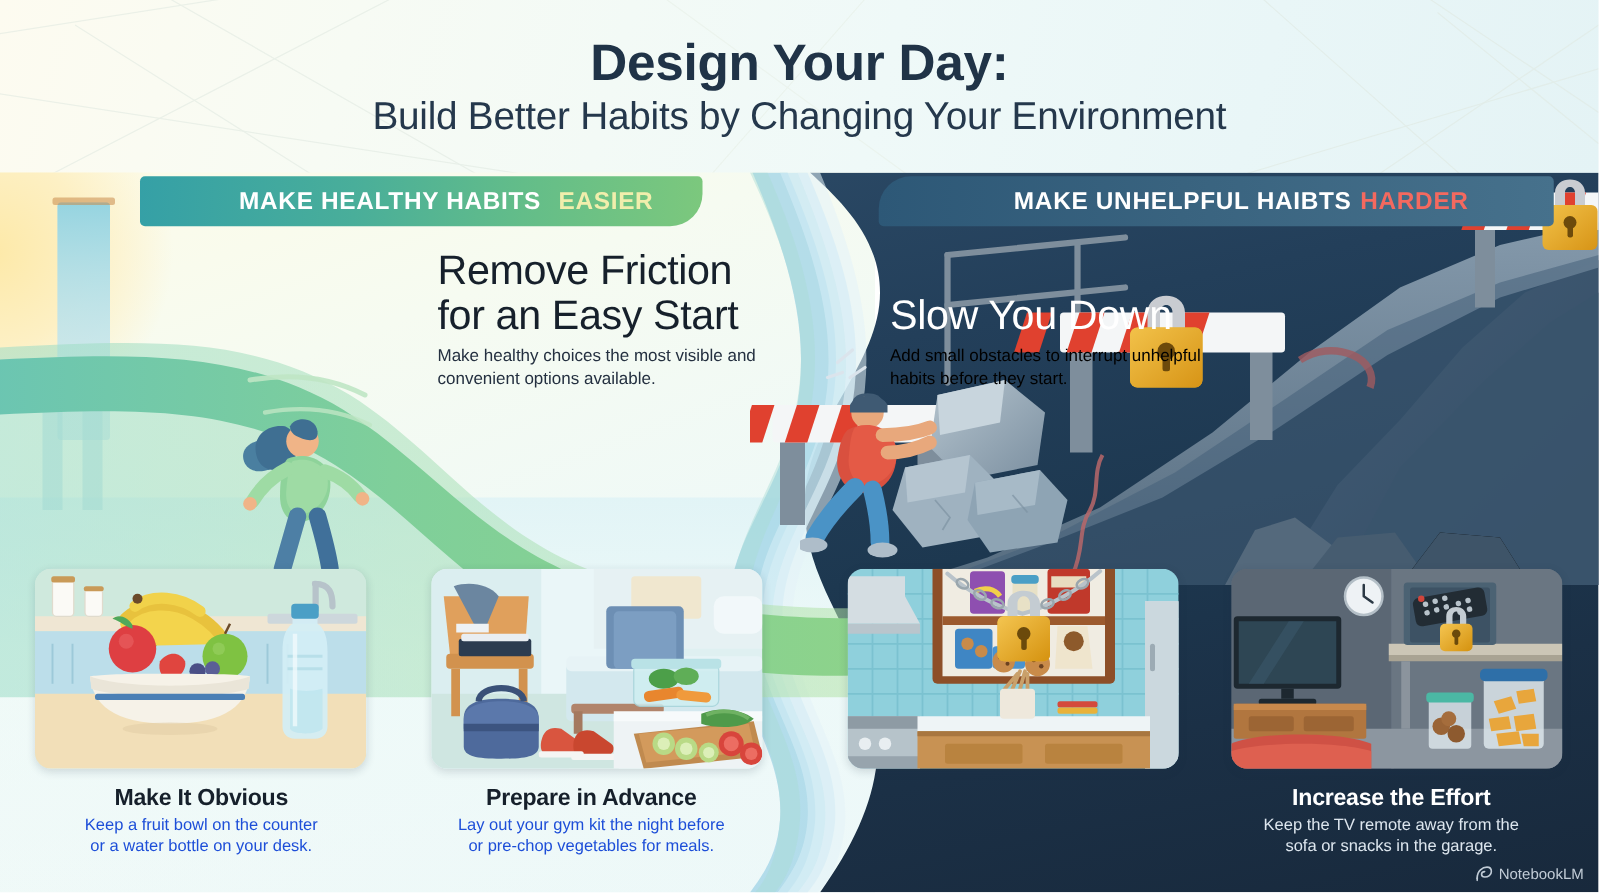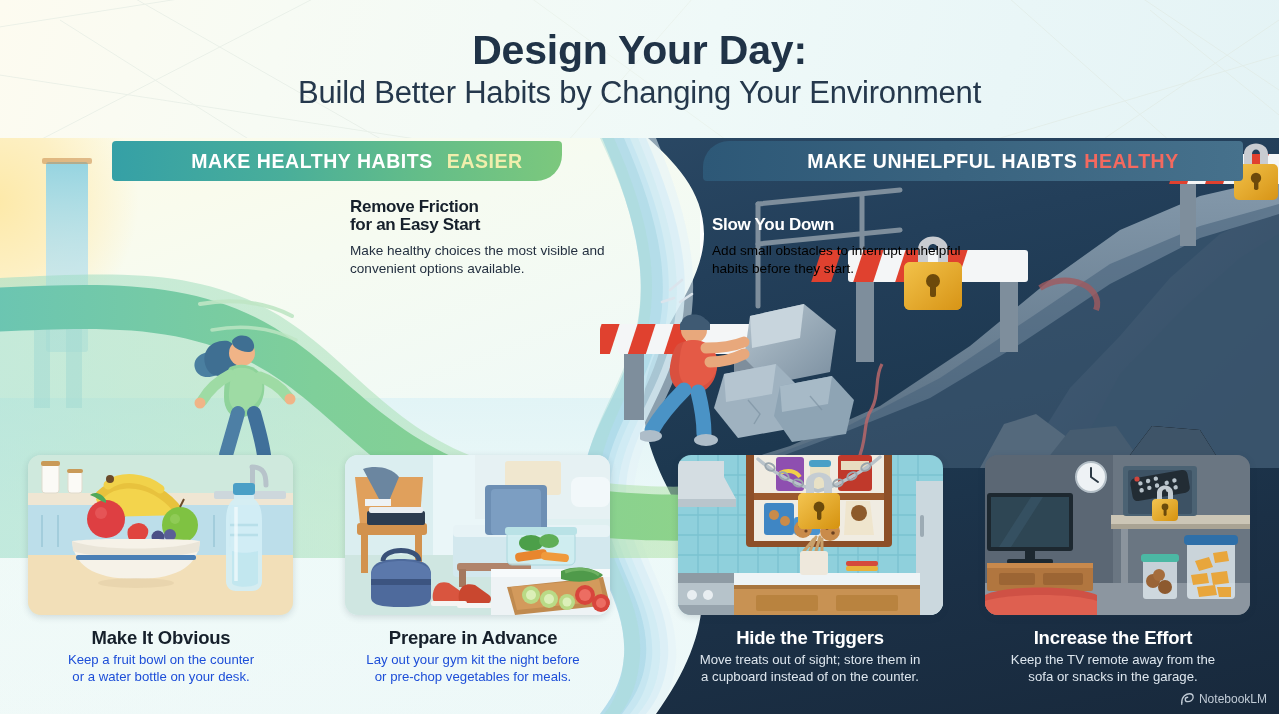--- a/index.html
+++ b/index.html
@@ -76,21 +76,21 @@
   .banner-right{
     left:703px;top:141px;width:500px;
     background:linear-gradient(92deg,#2d5877 0%,#39637f 45%,#46718c 100%);
     border-radius:26px 4px 4px 4px;
     color:#ffffff;
   }
   .banner-right .hl{color:#f4695f;margin-left:7px;}
 
   
   .headline{position:absolute;z-index:6;}
-  .headline h2{margin:0;font-size:17px;font-weight:bold;line-height:1.08;letter-spacing:-.3px;}
+  .headline h2{margin:0;font-size:33px;font-weight:normal;line-height:1.08;letter-spacing:-.3px;}
   .headline p{margin:7px 0 0 0;font-size:13.6px;line-height:1.32;font-weight:normal;}
   .hl-left{left:350px;top:198px;width:260px;}
   .hl-left h2{color:#16202b;}
   .hl-left p{color:#243040;}
   .hl-right{left:712px;top:198px;width:280px;}
   .hl-right h2{color:#ffffff;}
   .hl-right p{color:#000000;}
 
   
   .illus{position:absolute;z-index:4;}
@@ -351,21 +351,21 @@
     <path d="M54 0 C 84 68 100 128 88 192 C 76 256 36 296 38 356 C 40 416 84 458 80 518 C 78 546 70 564 60 576 L44 576 C 56 562 62 544 64 518 C 68 460 26 418 24 356 C 22 294 62 254 76 192 C 90 128 72 68 40 0 Z" fill="#a8dbd4" opacity=".45"></path>
     <path d="M96 0 C 126 72 142 132 128 198 C 114 264 72 302 74 362 C 76 422 120 462 116 522 C 113 550 104 566 94 576 L78 576 C 90 562 98 546 100 520 C 104 464 60 422 58 362 C 56 300 98 262 112 198 C 126 134 108 72 78 0 Z" fill="#e3f3f8" opacity=".55"></path>
   </svg>
 
   <div class="banner banner-left">
     <span>MAKE HEALTHY HABITS</span>
     <span class="hl">EASIER</span>
   </div>
   <div class="banner banner-right">
     <span>MAKE UNHELPFUL HAIBTS</span>
-    <span class="hl">HEALTHY</span>
+    <span class="hl">HARDER</span>
   </div>
 
   <div class="headline hl-left">
     <h2>
       <span>Remove Friction</span><br>
       <span>for an Easy Start</span>
     </h2>
     <p>Make healthy choices the most visible and convenient options available.</p>
   </div>
 
@@ -659,27 +659,20 @@
   </div>
 
   <div class="caption cap-light cap2">
     <h3>Prepare in Advance</h3>
     <p>
       <span>Lay out your gym kit the night before</span><br>
       <span>or pre-chop vegetables for meals.</span>
     </p>
   </div>
 
-  <div class="caption cap-dark cap3">
-    <h3>Hide the Triggers</h3>
-    <p>
-      <span>Move treats out of sight; store them in</span><br>
-      <span>a cupboard instead of on the counter.</span>
-    </p>
-  </div>
 
   <div class="caption cap-dark cap4">
     <h3>Increase the Effort</h3>
     <p>
       <span>Keep the TV remote away from the</span><br>
       <span>sofa or snacks in the garage.</span>
     </p>
   </div>
 
   <div class="watermark">

